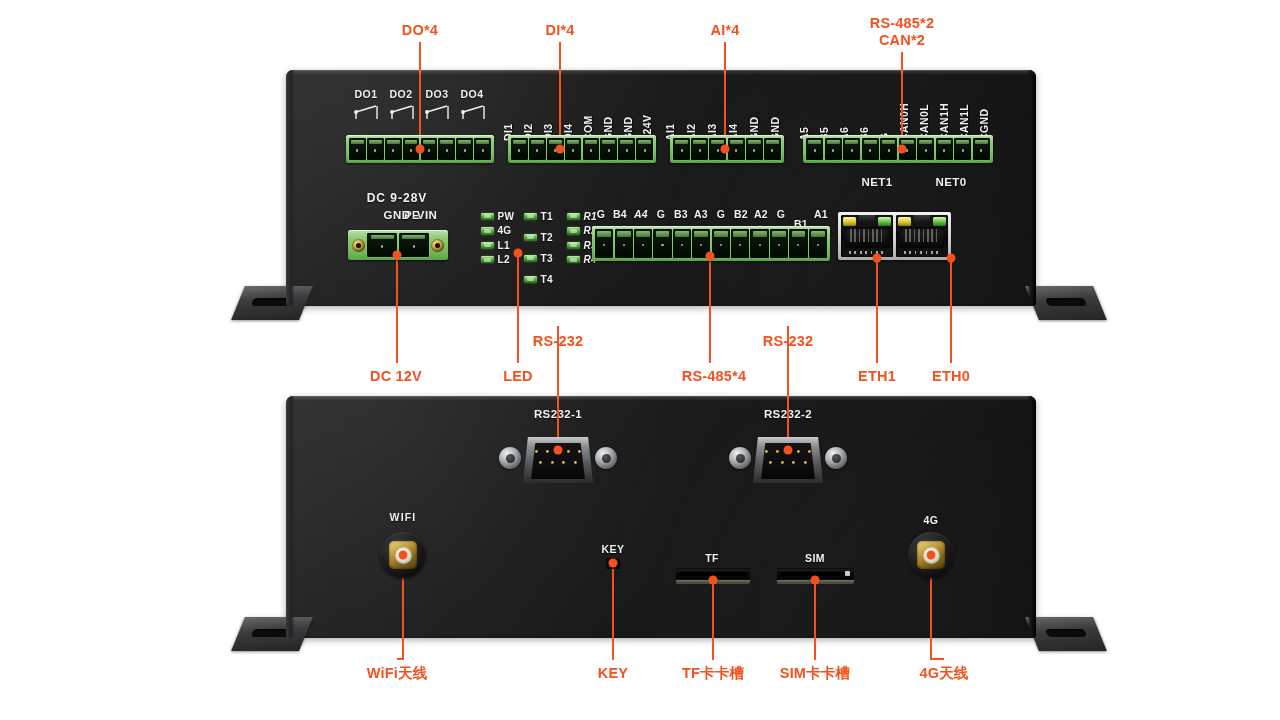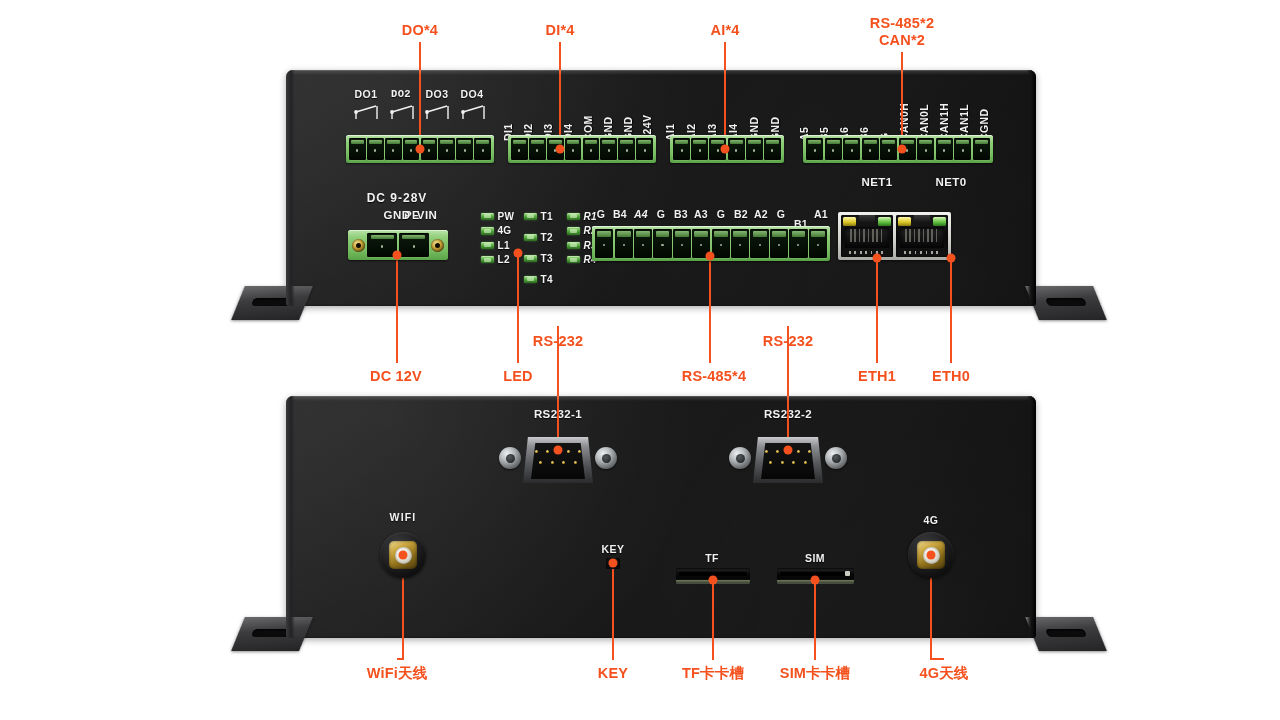--- a/index.html
+++ b/index.html
@@ -294,21 +294,21 @@
     <div class="slot" style="position:absolute;left:22%;top:36%;width:58%;height:22%;border-radius:6px;background:#0b0b0c;box-shadow:inset 0 1px 2px #000;"></div>
   </div>
 
   <div class="device" style="left:286px;top:70px;width:750px;height:236px;">
     <div class="topedge"></div>
     <div class="bevel-l"></div>
     <div class="bevel-r"></div>
   </div>
 
   <div class="silk c" style="left:366px;top:88px;">DO1</div>
-  <div class="silk c" style="left:401px;top:88px;font-family:Liberation Mono, monospace;">DO2</div>
+  <div class="silk c" style="left:401px;top:88px;">DO2</div>
   <div class="silk c" style="left:437px;top:88px;">DO3</div>
   <div class="silk c" style="left:472px;top:88px;">DO4</div>
 
   <svg class="relay" style="left:352px;top:104px;">
     <line x1="4" y1="15" x2="4" y2="9" stroke="#f2f2f2" stroke-width="1.4"></line>
     <circle cx="4" cy="8" r="1.9" fill="#f2f2f2"></circle>
     <line x1="4" y1="8" x2="24" y2="2" stroke="#f2f2f2" stroke-width="1.4"></line>
     <line x1="25" y1="2" x2="25" y2="15" stroke="#f2f2f2" stroke-width="1.4"></line>
   </svg>
   <svg class="relay" style="left:388px;top:104px;">

